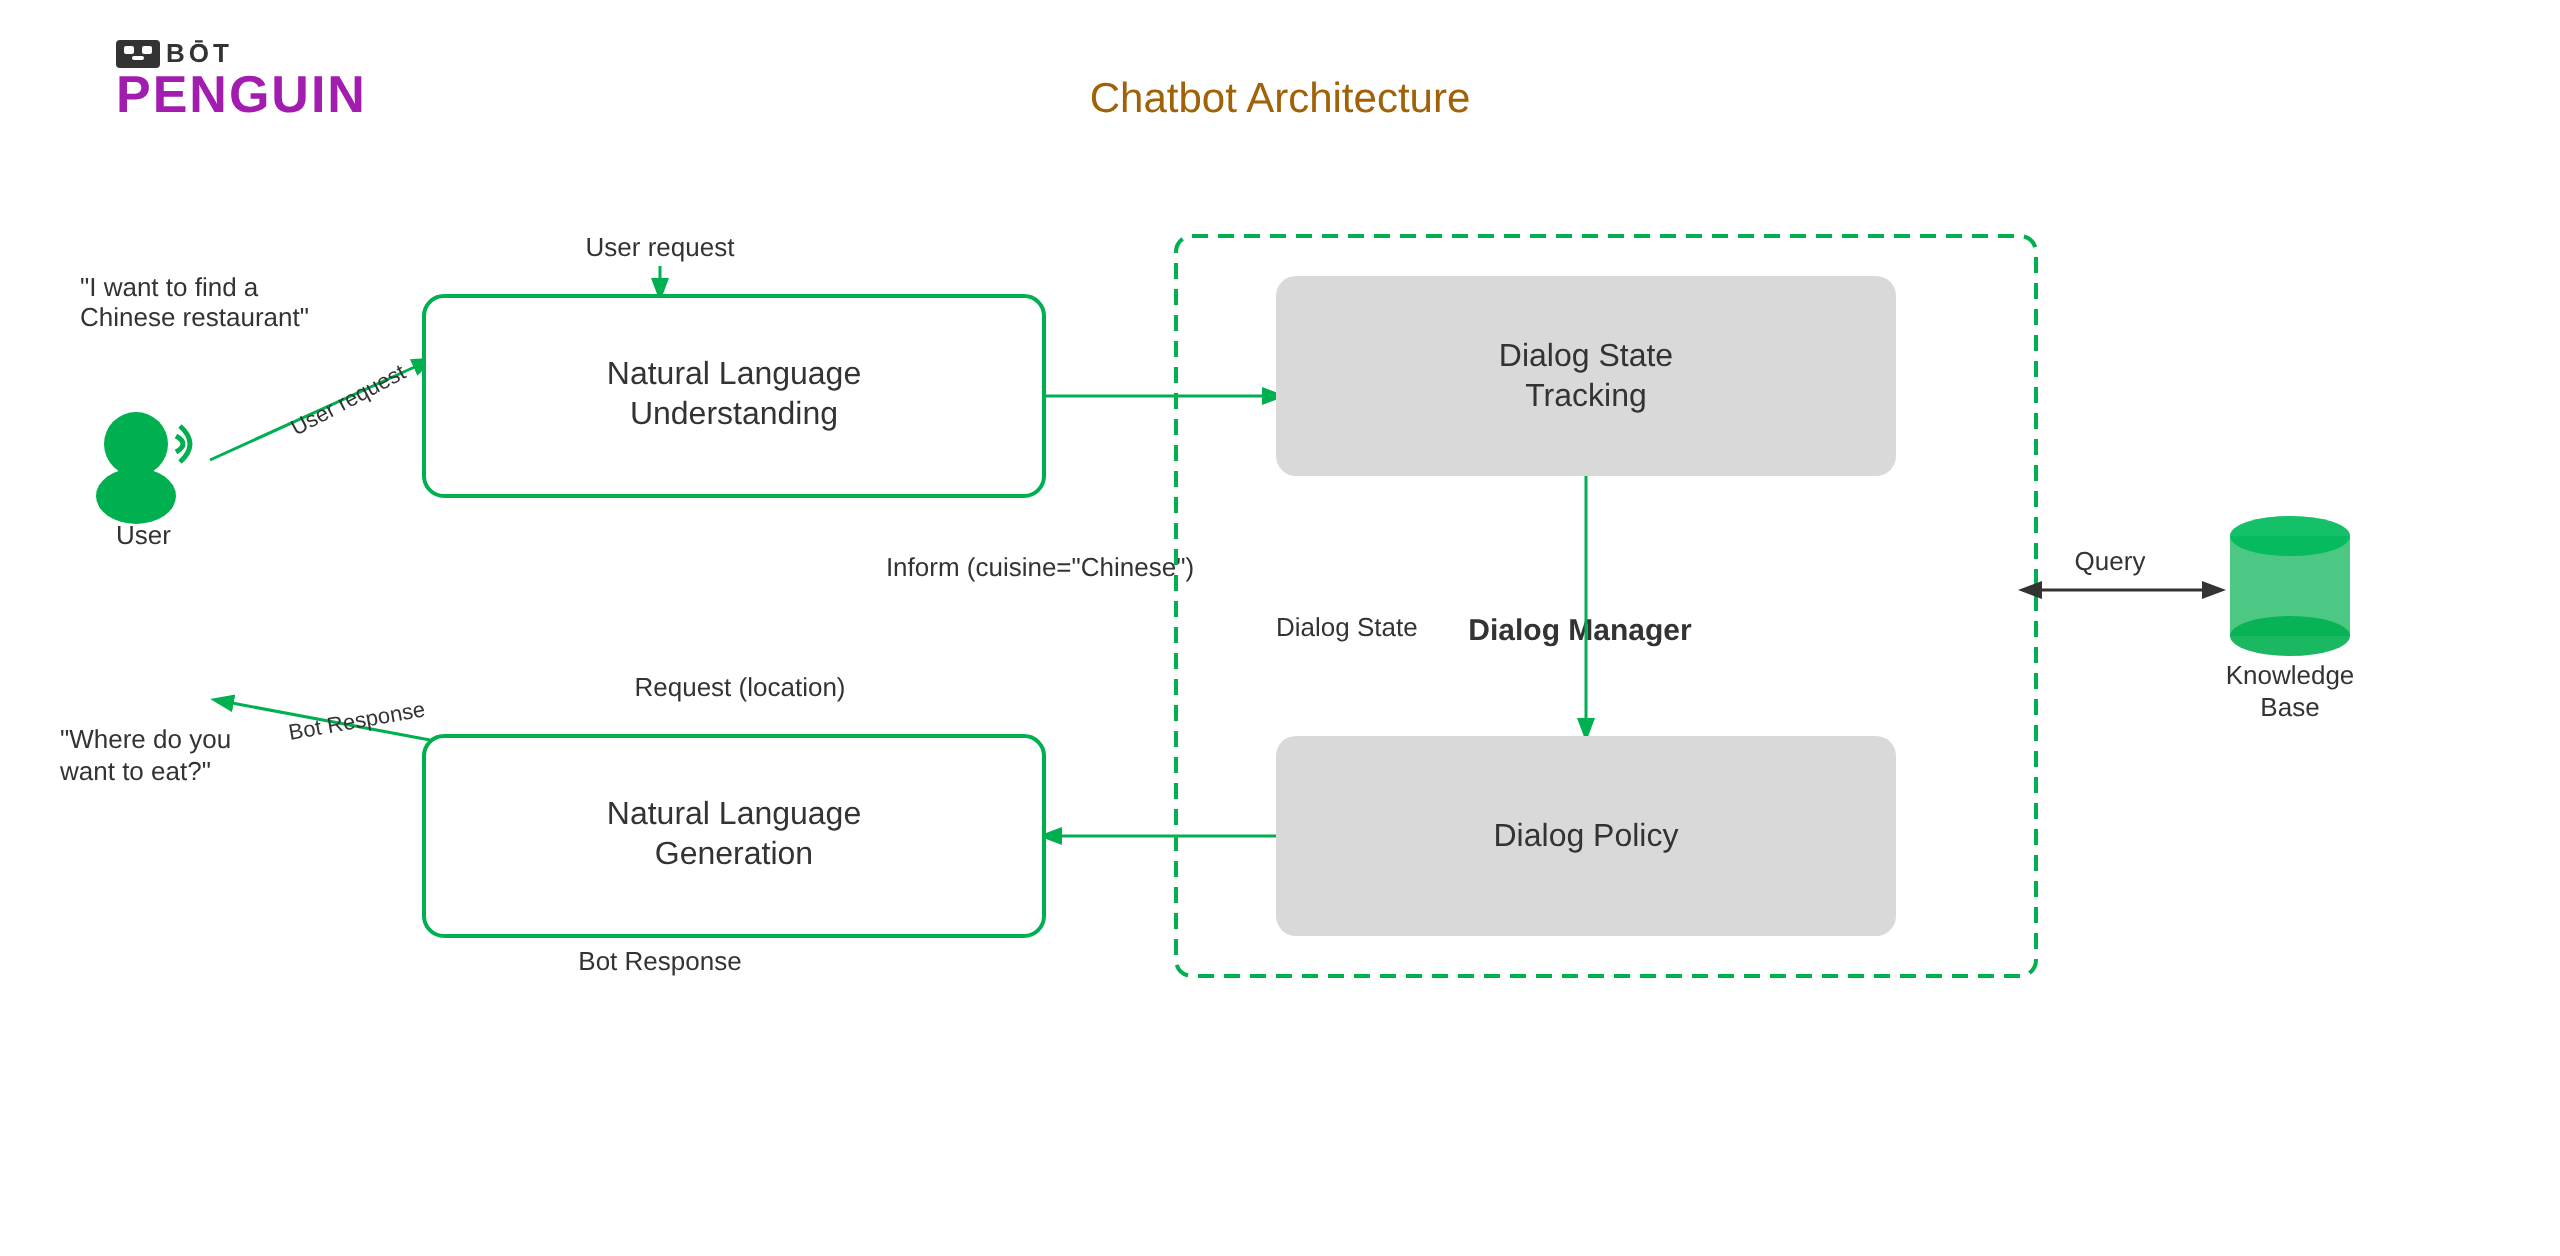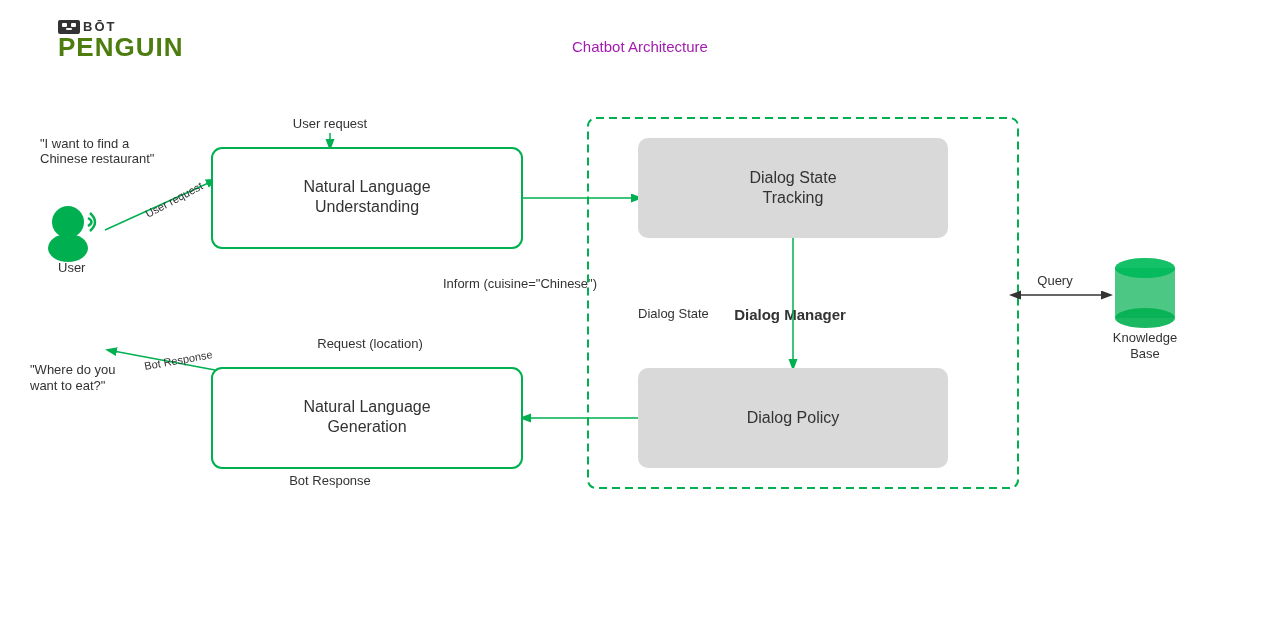--- a/index.html
+++ b/index.html
@@ -22,23 +22,23 @@
       line-height: 1;
       margin-left: 40px;
     }
 
     
     #title {
       position: absolute;
       top: 38px;
       left: 50%;
       transform: translateX(-50%);
-      font-size: 15px;
+      font-size: 21px;
       font-weight: 500;
-      color: #a21caf;
+      color: #a16207;
     }
 
     
     #arrows-svg {
       position: absolute;
       top: 0;
       left: 0;
       width: 100%;
       height: 100%;
       pointer-events: none;
@@ -50,21 +50,21 @@
 <div id="logo">
   <div style="display:flex; align-items:center; gap:3px;">
     <svg width="22" height="16" viewBox="0 0 22 16">
       <rect x="0" y="2" width="22" height="14" rx="2" fill="#333"></rect>
       <rect x="4" y="5" width="5" height="4" rx="1" fill="white"></rect>
       <rect x="13" y="5" width="5" height="4" rx="1" fill="white"></rect>
       <rect x="8" y="10" width="6" height="2" rx="1" fill="white"></rect>
     </svg>
     <span style="font-size:13px; font-weight:bold; color:#333; letter-spacing:2px;">BŌT</span>
   </div>
-  <span style="font-size:26px; font-weight:900; color:#4d7c0f; letter-spacing:1px;">PENGUIN</span>
+  <span style="font-size:26px; font-weight:900; color:#a21caf; letter-spacing:1px;">PENGUIN</span>
 </div>
 
 <div id="title">Chatbot Architecture</div>
 
 <svg id="arrows-svg" viewBox="0 0 1280 628" xmlns="http://www.w3.org/2000/svg">
 
   <text x="40" y="148" font-size="13" fill="#333">"I want to find a</text>
   <text x="40" y="163" font-size="13" fill="#333">Chinese restaurant"</text>
 
   <circle cx="68" cy="222" r="16" fill="#00b050"></circle>

